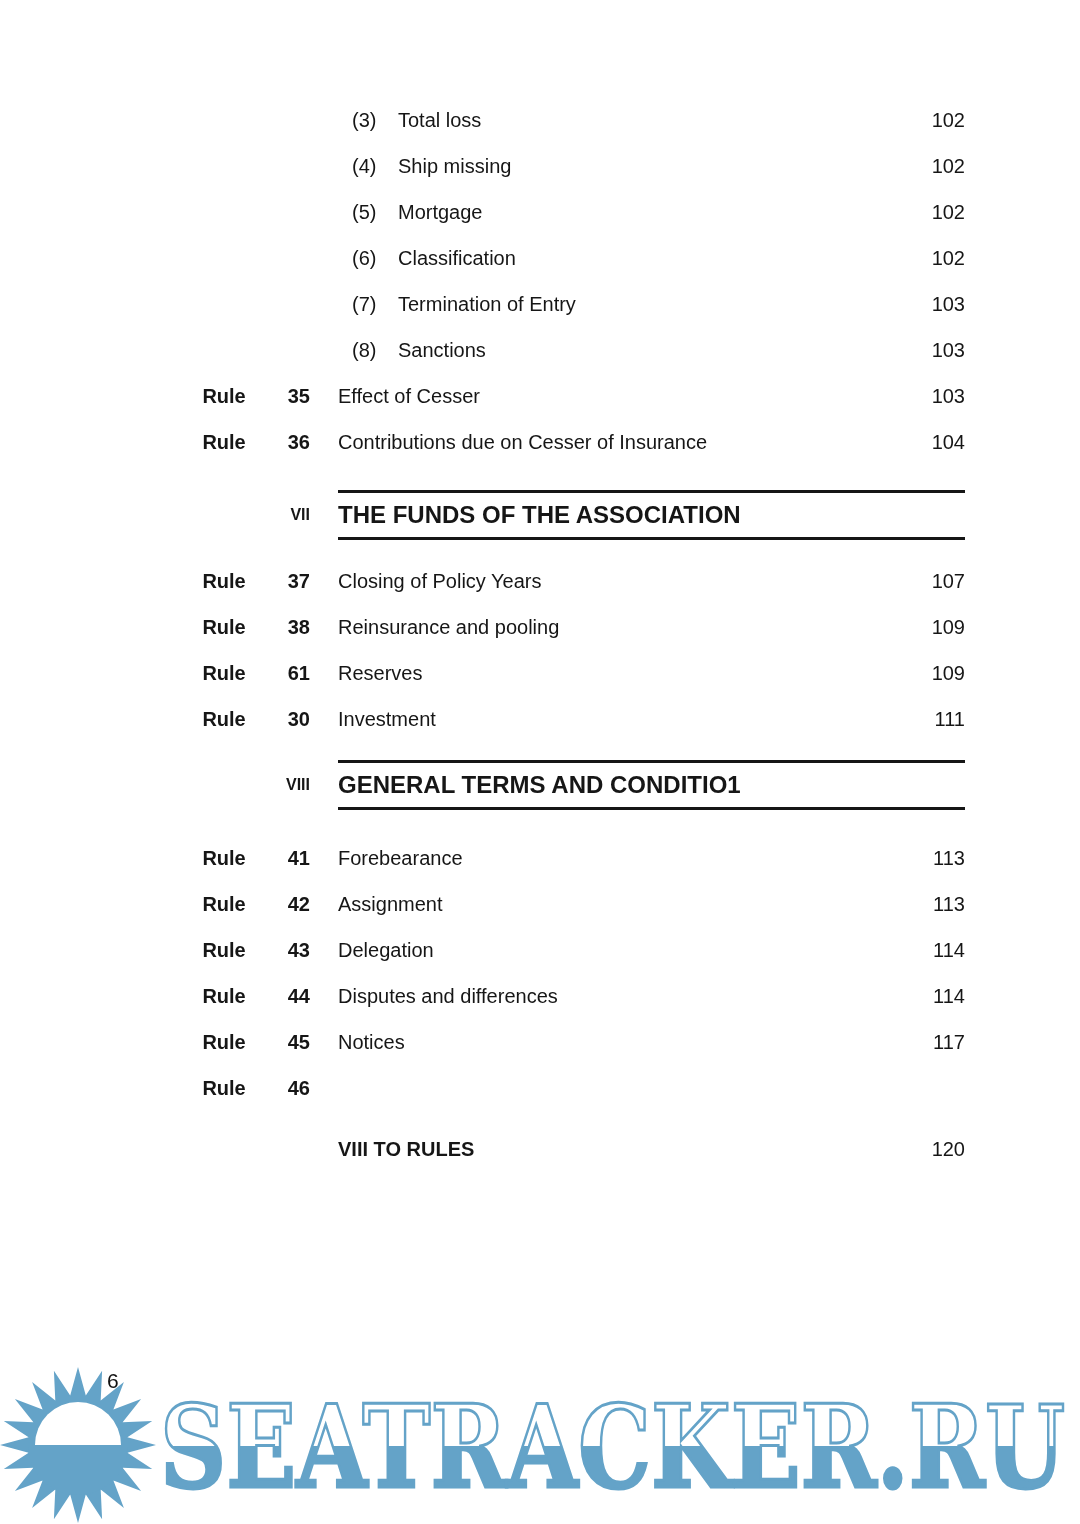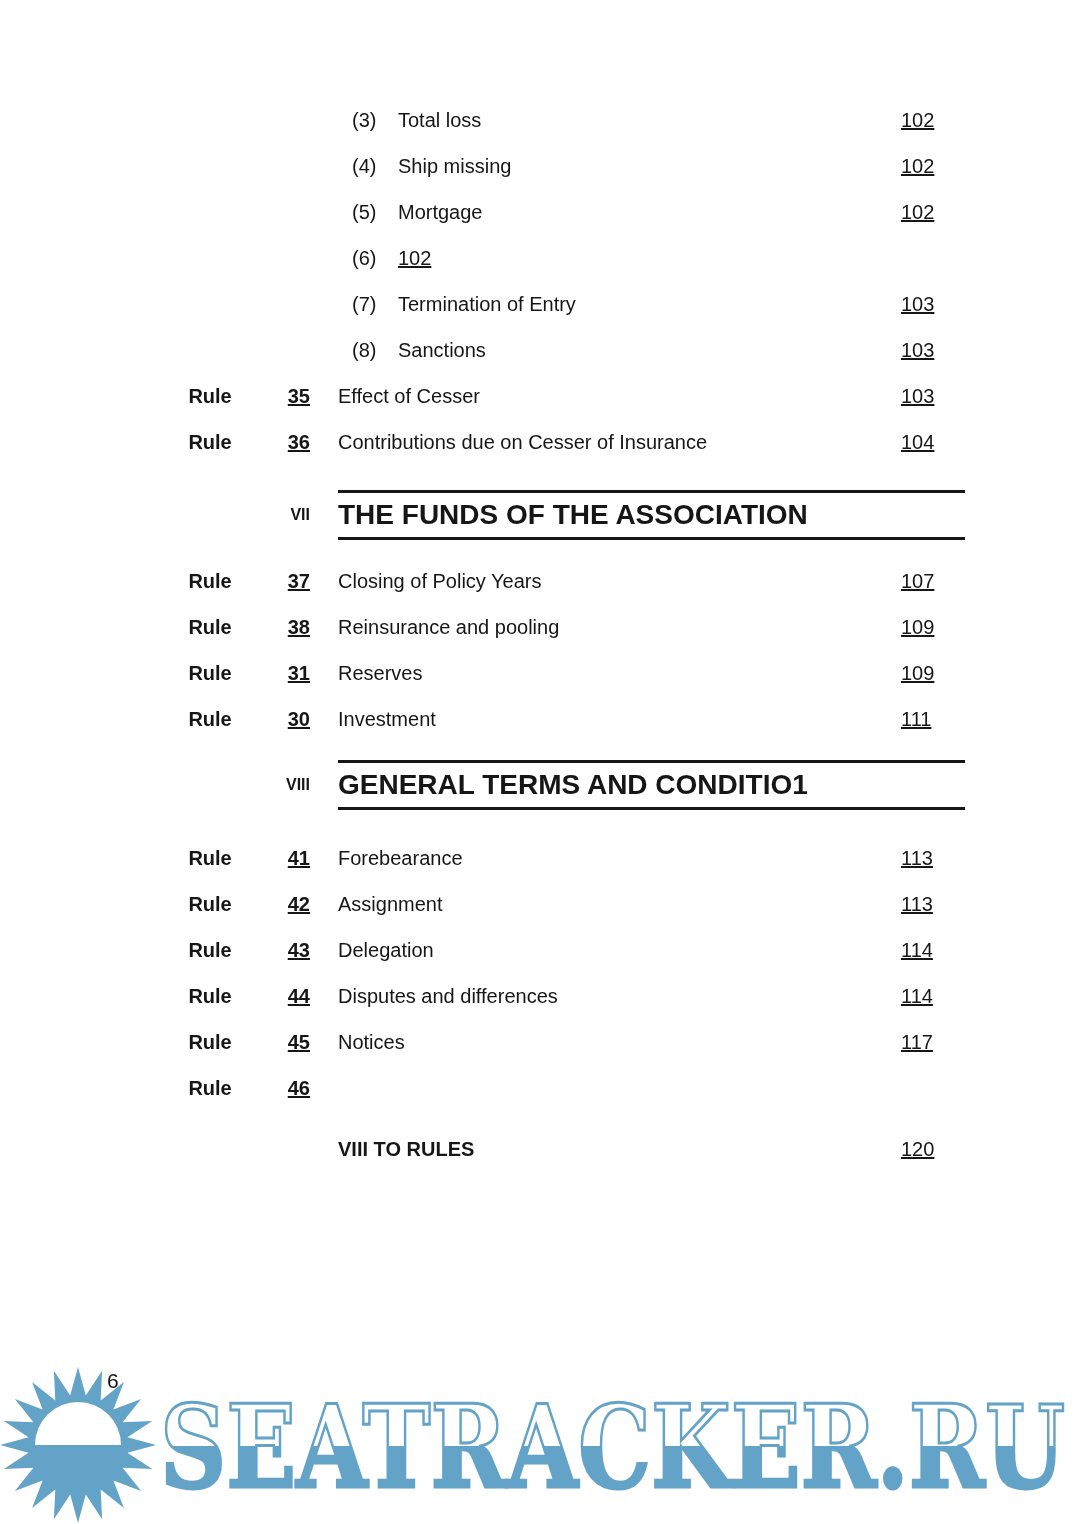--- a/index.html
+++ b/index.html
@@ -5,30 +5,30 @@
   html,body { margin:0; padding:0; }
   body {
     width:1080px; height:1524px; position:relative;
     background:#ffffff; overflow:hidden;
     font-family:"Liberation Sans", sans-serif;
     color:#161616;
   }
   #toc { position:absolute; left:230px; top:97px; width:735px; }
   .row { display:flex; align-items:center; height:46px; font-size:20px; }
   .lbl { width:80px; display:flex; justify-content:flex-end; font-weight:bold; white-space:nowrap;gap:28px; }
-  .lbl .num { margin-left:28px;text-decoration:underline; }
+  .lbl .num { margin-left:14px; }
   .content { flex:1; display:flex; align-items:center; margin-left:28px; }
   .marker { width:60px; padding-left:14px; box-sizing:border-box; }
   .title { flex:1; }
-  .pg { width:64px; text-align:left;text-decoration:underline; }
+  .pg { width:64px; text-align:right; }
   .sec { display:flex; align-items:stretch; }
   .sec .lbl { align-items:center; }
   .sec .content {
     border-top:3px solid #161616; border-bottom:3px solid #161616;
-    padding:10px 0; font-weight:bold; font-size:28px; line-height:24px;
+    padding:10px 0; font-weight:bold; font-size:24px; line-height:24px;
   }
   .mt25 { margin-top:25px; }
   .mt18 { margin-top:18px; }
   .mt15 { margin-top:15px; }
   .index-title { font-weight:bold; }
   #page-num {
     position:absolute; left:107px; top:1369px;
     font-size:21px; color:#111; z-index:3;
   }
   #watermark { position:absolute; left:0; top:1356px; z-index:2; }
@@ -62,20 +62,21 @@
     <div class="content">
       <span class="marker">(5)</span>
       <span class="title">Mortgage</span>
       <span class="pg">102</span>
     </div>
   </div>
   <div class="row">
     <div class="lbl"></div>
     <div class="content">
       <span class="marker">(6)</span>
+      <span class="title">Classification</span>
       <span class="pg">102</span>
     </div>
   </div>
   <div class="row">
     <div class="lbl"></div>
     <div class="content">
       <span class="marker">(7)</span>
       <span class="title">Termination of Entry</span>
       <span class="pg">103</span>
     </div>
@@ -131,21 +132,21 @@
       <span class="num">38</span>
     </div>
     <div class="content">
       <span class="title">Reinsurance and pooling</span>
       <span class="pg">109</span>
     </div>
   </div>
   <div class="row">
     <div class="lbl">
       <span>Rule</span>
-      <span class="num">31</span>
+      <span class="num">61</span>
     </div>
     <div class="content">
       <span class="title">Reserves</span>
       <span class="pg">109</span>
     </div>
   </div>
   <div class="row">
     <div class="lbl">
       <span>Rule</span>
       <span class="num">30</span>

